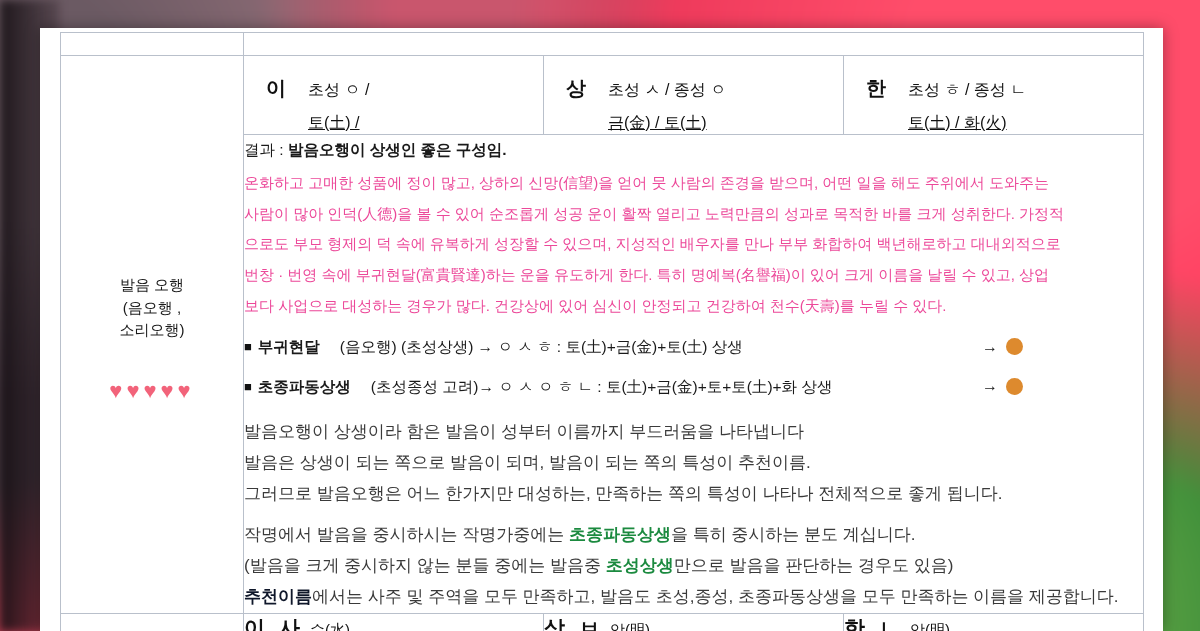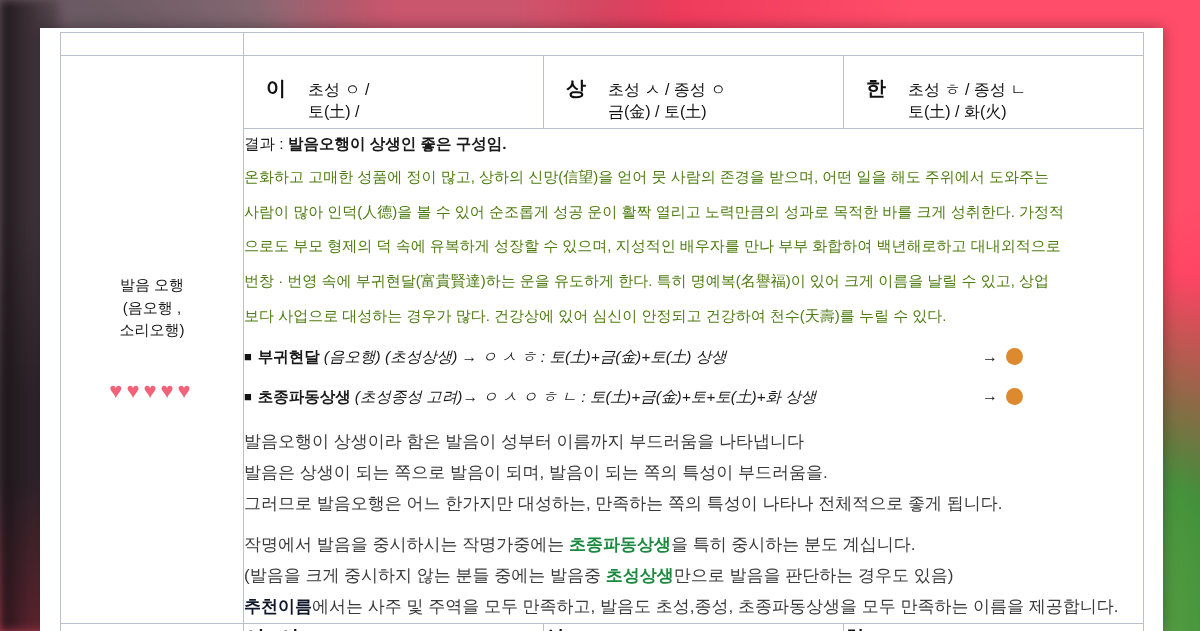--- a/index.html
+++ b/index.html
@@ -105,21 +105,23 @@
   }
   .hdr-detail {
     font-size: 16px;
     color: #111;
     margin-top: 24px;
   }
   .hdr-line2 {
     padding-left: 64px;
     font-size: 16px;
     color: #111;
+    margin-top: 11px;
     white-space: nowrap;
+    text-decoration: underline;
   }
 
   
   .label-cell {
     text-align: center;
     padding-top: 0;
     position: relative;
     height: 455px;
   }
   .label-stack {
@@ -149,42 +151,41 @@
     line-height: 1.62;
   }
   .result-line {
     font-size: 15.5px;
     font-weight: 700;
     margin: 2px 0 8px 0;
   }
   .result-line .lead { font-weight: 400; }
   .para {
     font-size: 15px;
-    color: #4d7c0f;
-    margin: 8px 0 4px 0;
+    color: #ec4899;
+    margin: 0 0 4px 0;
     text-align: justify;
     line-height: 1.78;
   }
   .bullet-row {
     display: flex;
     align-items: center;
     margin: 14px 0 0 0;
     font-size: 15.5px;
   }
   .bullet-row .sq {
     color: #111;
     margin-right: 6px;
     font-size: 13px;
   }
   .bullet-row .bold {
     font-weight: 700;
   }
   .bullet-row .rest {
-    margin-left: 4px;
-    font-style: italic;
+    margin-left: 20px;
   }
   .bullet-spacer { flex: 1; }
   .arrow-dot {
     display: inline-flex;
     align-items: center;
     white-space: nowrap;
     margin-right: 120px;
   }
   .arrow-dot .ar { margin-right: 8px; font-size: 16px; }
   .dot {
@@ -310,21 +311,21 @@
                 <span class="rest">(초성종성 고려)→  ㅇ ㅅ ㅇ ㅎ ㄴ : 토(土)+금(金)+토+토(土)+화 상생</span>
                 <span class="bullet-spacer"></span>
                 <span class="arrow-dot">
                   <span class="ar">→</span>
                   <span class="dot"></span>
                 </span>
               </div>
 
               <div class="notes">
                 <div>발음오행이 상생이라 함은   발음이 성부터 이름까지 부드러움을 나타냅니다</div>
-                <div>발음은 상생이 되는 쪽으로 발음이 되며, 발음이 되는 쪽의 특성이 부드러움을.</div>
+                <div>발음은 상생이 되는 쪽으로 발음이 되며, 발음이 되는 쪽의 특성이 추천이름.</div>
                 <div>그러므로 발음오행은 어느 한가지만 대성하는, 만족하는 쪽의 특성이 나타나 전체적으로 좋게 됩니다.</div>
                 <div class="notes-gap"></div>
                 <div>
                   <span>작명에서 발음을 중시하시는 작명가중에는  </span><span class="green">초종파동상생</span><span>을 특히 중시하는 분도 계십니다.</span>
                 </div>
                 <div>
                   <span>(발음을 크게 중시하지 않는 분들 중에는 발음중 </span><span class="green">초성상생</span><span>만으로 발음을 판단하는 경우도 있음)</span>
                 </div>
                 <div>
                   <span class="b">추천이름</span><span>에서는 사주 및 주역을 모두 만족하고, 발음도 초성,종성, 초종파동상생을 모두 만족하는 이름을 제공합니다.</span>

